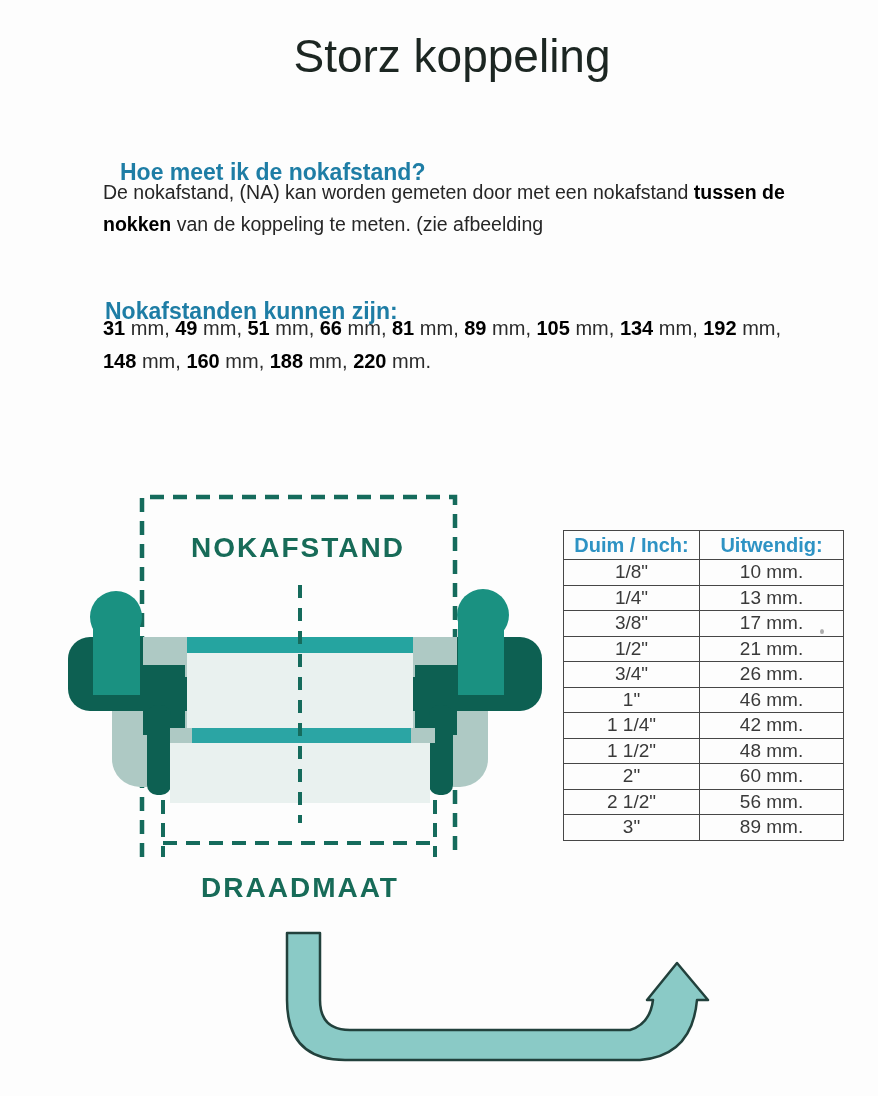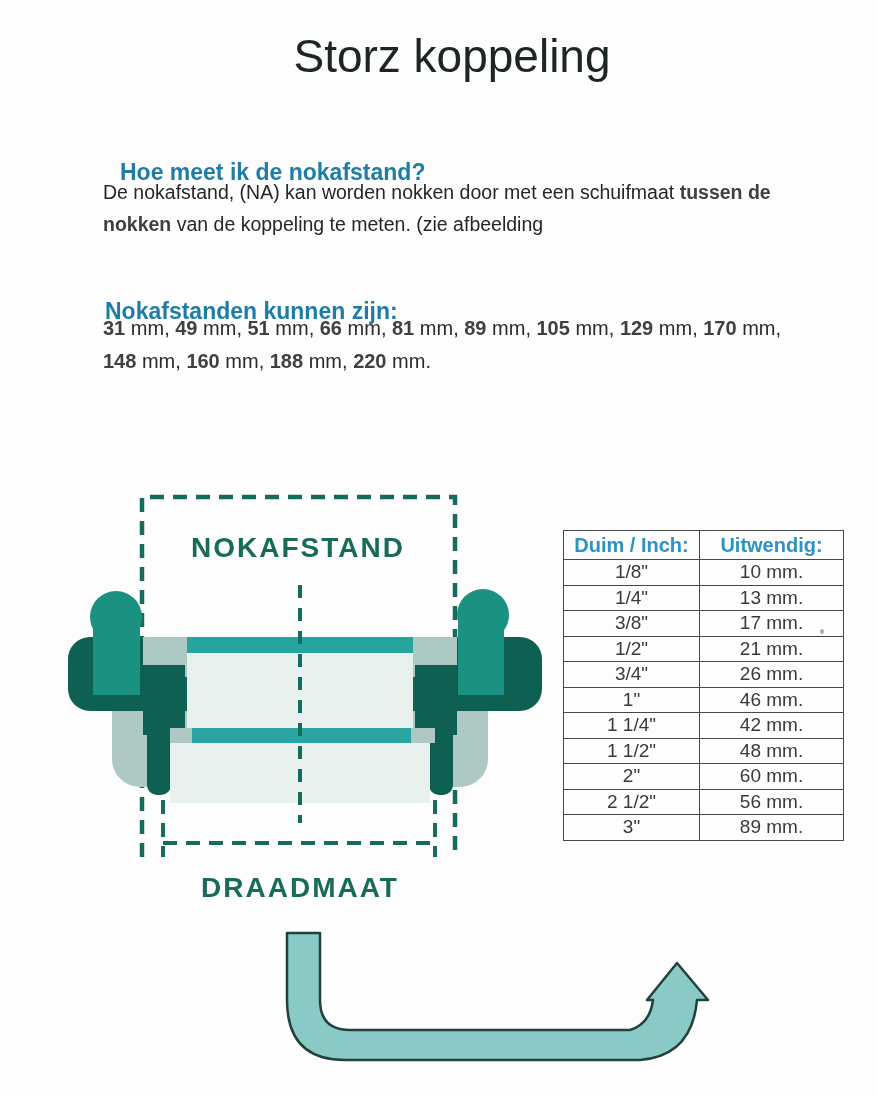--- a/index.html
+++ b/index.html
@@ -14,21 +14,21 @@
     text-align:center; font-size:46px; font-weight:normal; color:#1c2622;
   }
   .sec-heading {
     position:absolute; margin:17px; font-size:23px; font-weight:bold; color:#1e7da5;
   }
   #heading-measure { left:103px; top:142px; }
   #heading-sizes   { left:88px; top:281px; }
   .bodytext { position:absolute; margin:0; left:103px; color:#262626; }
   #measure-paragraph { top:176px; font-size:19.5px; line-height:32px; width:720px; }
   #sizes-paragraph   { top:312px; font-size:20px;   line-height:33px; width:720px; color:#2b2b2b; }
-  #measure-paragraph b, #sizes-paragraph b { font-weight:bold; color:#404040; }
+  #measure-paragraph b, #sizes-paragraph b { font-weight:bold; color:#000000; }
 
   .conv-table {
     position:absolute; left:563px; top:530px; border-collapse:collapse;
     background:#fdfdfd;
   }
   .conv-table th, .conv-table td {
     border:1.6px solid #474747; text-align:center; padding:0 4px;
   }
   .conv-table th {
     height:29px; font-size:20px; font-weight:bold; color:#2e93c4;
@@ -49,24 +49,24 @@
   }
 </style>
 </head>
 <body>
 
 <div class="page">
 
   <h1 class="title">Storz koppeling</h1>
 
   <h2 class="sec-heading" id="heading-measure">Hoe meet ik de nokafstand?</h2>
-  <p class="bodytext" id="measure-paragraph"><span>De nokafstand, (NA) kan worden nokken door met een schuifmaat </span><b>tussen de</b><br><b>nokken</b><span> van de koppeling te meten. (zie afbeelding</span></p>
+  <p class="bodytext" id="measure-paragraph"><span>De nokafstand, (NA) kan worden gemeten door met een nokafstand </span><b>tussen de</b><br><b>nokken</b><span> van de koppeling te meten. (zie afbeelding</span></p>
 
   <h2 class="sec-heading" id="heading-sizes">Nokafstanden kunnen zijn:</h2>
-  <p class="bodytext" id="sizes-paragraph"><b>31</b> mm, <b>49</b> mm, <b>51</b> mm, <b>66</b> mm, <b>81</b> mm, <b>89</b> mm, <b>105</b> mm, <b>129</b> mm, <b>170</b> mm, <br><b>148</b> mm, <b>160</b> mm, <b>188</b> mm, <b>220</b> mm.</p>
+  <p class="bodytext" id="sizes-paragraph"><b>31</b> mm, <b>49</b> mm, <b>51</b> mm, <b>66</b> mm, <b>81</b> mm, <b>89</b> mm, <b>105</b> mm, <b>134</b> mm, <b>192</b> mm, <br><b>148</b> mm, <b>160</b> mm, <b>188</b> mm, <b>220</b> mm.</p>
 
   <svg class="diagram-svg" width="520" height="445" viewBox="0 0 520 445">
 
     <path d="M102,382 L102,22 L415,22 L415,382" fill="none" stroke="#156b5c" stroke-width="4.5" stroke-dasharray="14,9"></path>
 
     <rect x="72" y="175" width="376" height="137" rx="28" fill="#aec9c4"></rect>
 
     <rect x="28" y="162" width="474" height="74" rx="22" fill="#0d6052"></rect>
 
     <rect x="103" y="162" width="44" height="40" fill="#aec9c4"></rect>

